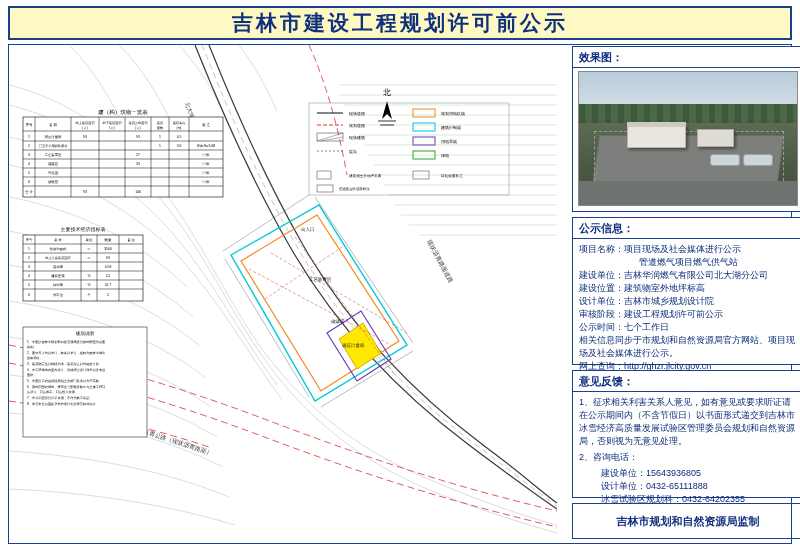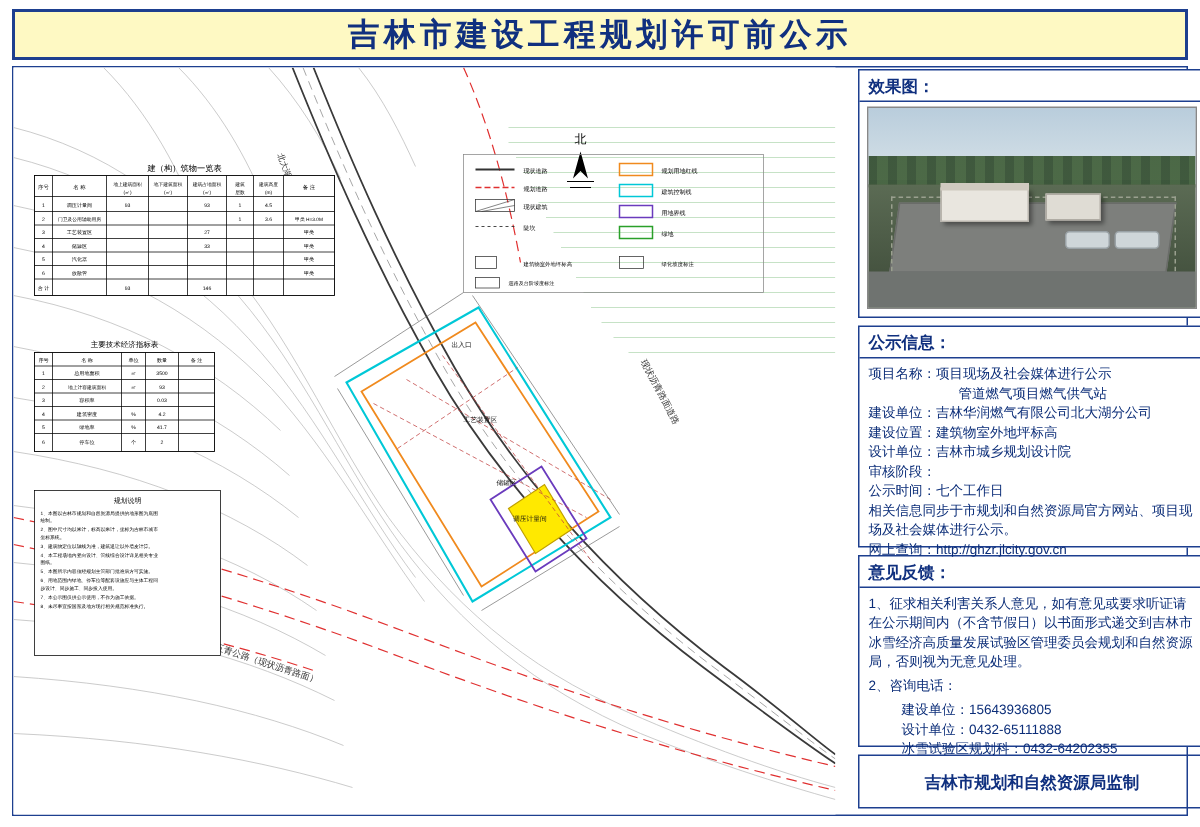--- a/index.html
+++ b/index.html
@@ -407,20 +407,21 @@
         <div class="row">
           <span class="lbl">建设位置：</span>
           <span class="val">建筑物室外地坪标高</span>
         </div>
         <div class="row">
           <span class="lbl">设计单位：</span>
           <span class="val">吉林市城乡规划设计院</span>
         </div>
         <div class="row">
           <span class="lbl">审核阶段：</span>
+          <span class="val">建设工程规划许可前公示</span>
         </div>
         <div class="row">
           <span class="lbl">公示时间：</span>
           <span class="val">七个工作日</span>
         </div>
         <div>相关信息同步于市规划和自然资源局官方网站、项目现场及社会媒体进行公示。</div>
         <div class="row">
           <span class="lbl">网上查询：</span>
           <span class="val">http://ghzr.jlcity.gov.cn</span>
         </div>

